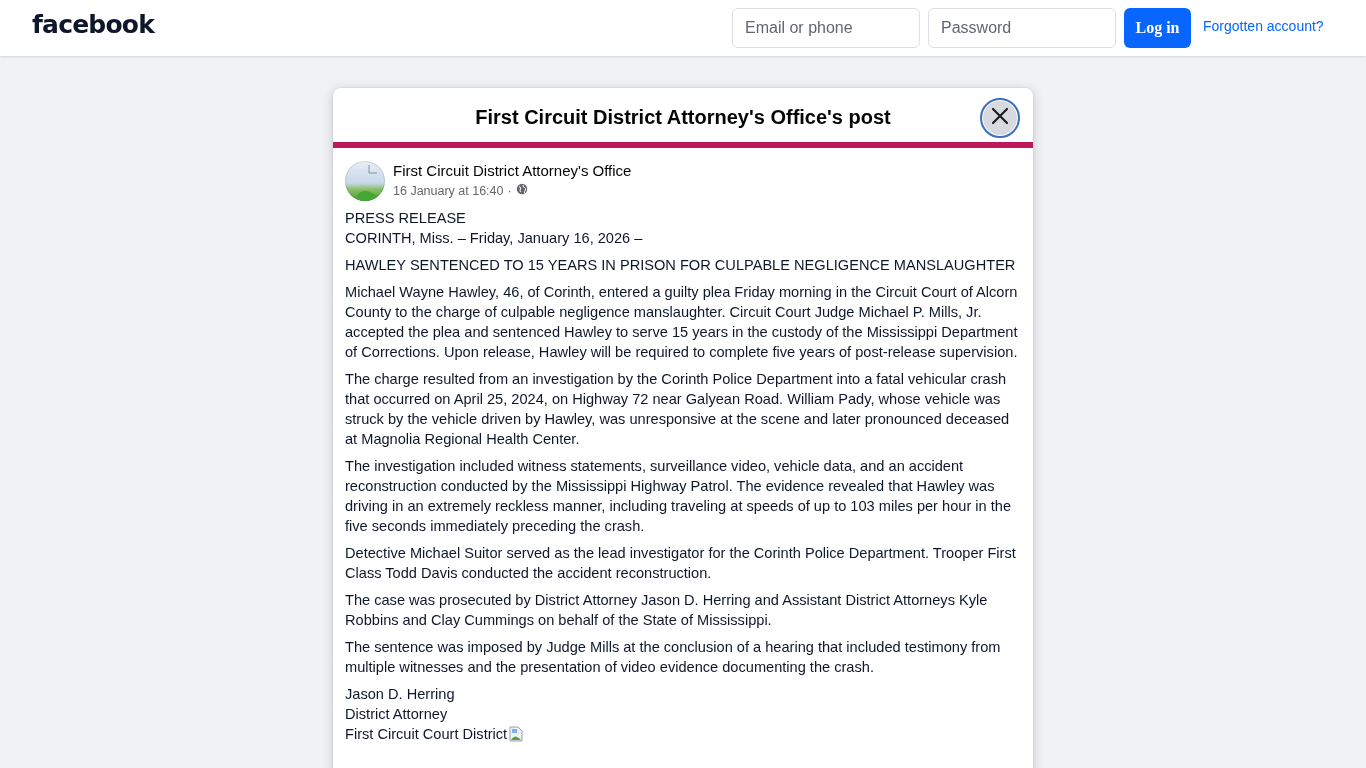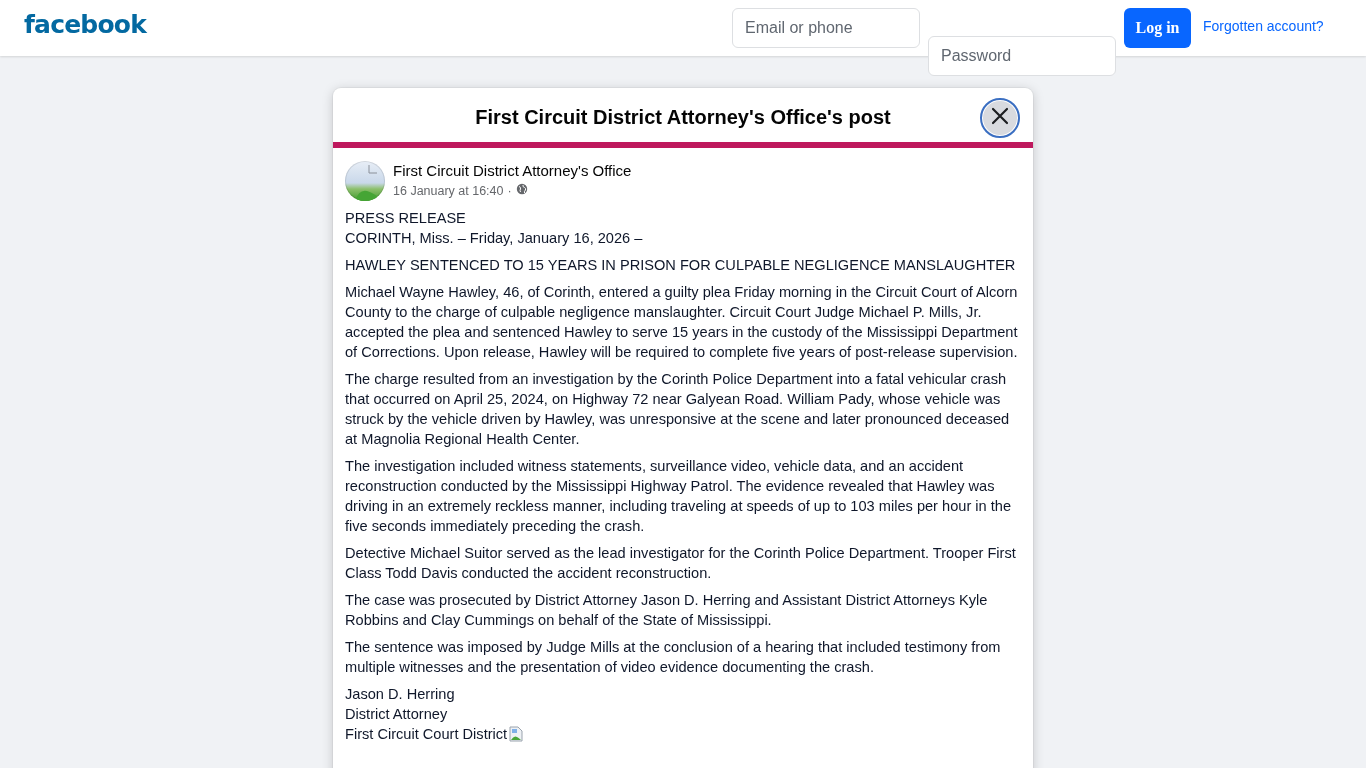--- a/index.html
+++ b/index.html
@@ -10,35 +10,35 @@
       color: #050505;
       position: relative;
     }
     .topbar {
       position: absolute; top: 0; left: 0; width: 1366px; height: 56px;
       background: #ffffff;
       box-shadow: 0 1px 2px rgba(0,0,0,0.12);
       z-index: 2;
     }
     .logo {
-      position: absolute; left: 24px; top: 10px;
+      position: absolute; left: 32px; top: 10px;
       font-family: "DejaVu Sans", sans-serif;
       font-weight: bold; font-size: 25px; letter-spacing: -0.8px;
-      color: #0369a1;
+      color: #0f172a;
     }
     .login-input {
       position: absolute; top: 8px; height: 40px; width: 188px;
       border: 1px solid #dddfe2; border-radius: 6px;
       background: #fff; padding: 14px 12px;
       font-family: "Liberation Sans", sans-serif; font-size: 16px; color: #1c1e21;
       outline: none;
     }
     .login-input::placeholder { color: #606770; }
     .email-input { left: 732px; }
-    .password-input { left: 928px; margin-top: 28px; }
+    .password-input { left: 928px; }
     .login-button {
       position: absolute; left: 1124px; top: 8px; width: 67px; height: 40px;
       background: #0866ff; color: #fff; border: none; border-radius: 6px;
       font-family: Liberation Serif, serif; font-weight: bold; font-size: 16px;
       cursor: pointer;
     }
     .forgot-link {
       position: absolute; left: 1203px; top: 18px;
       color: #0866ff; font-size: 14px; text-decoration: none;
     }

